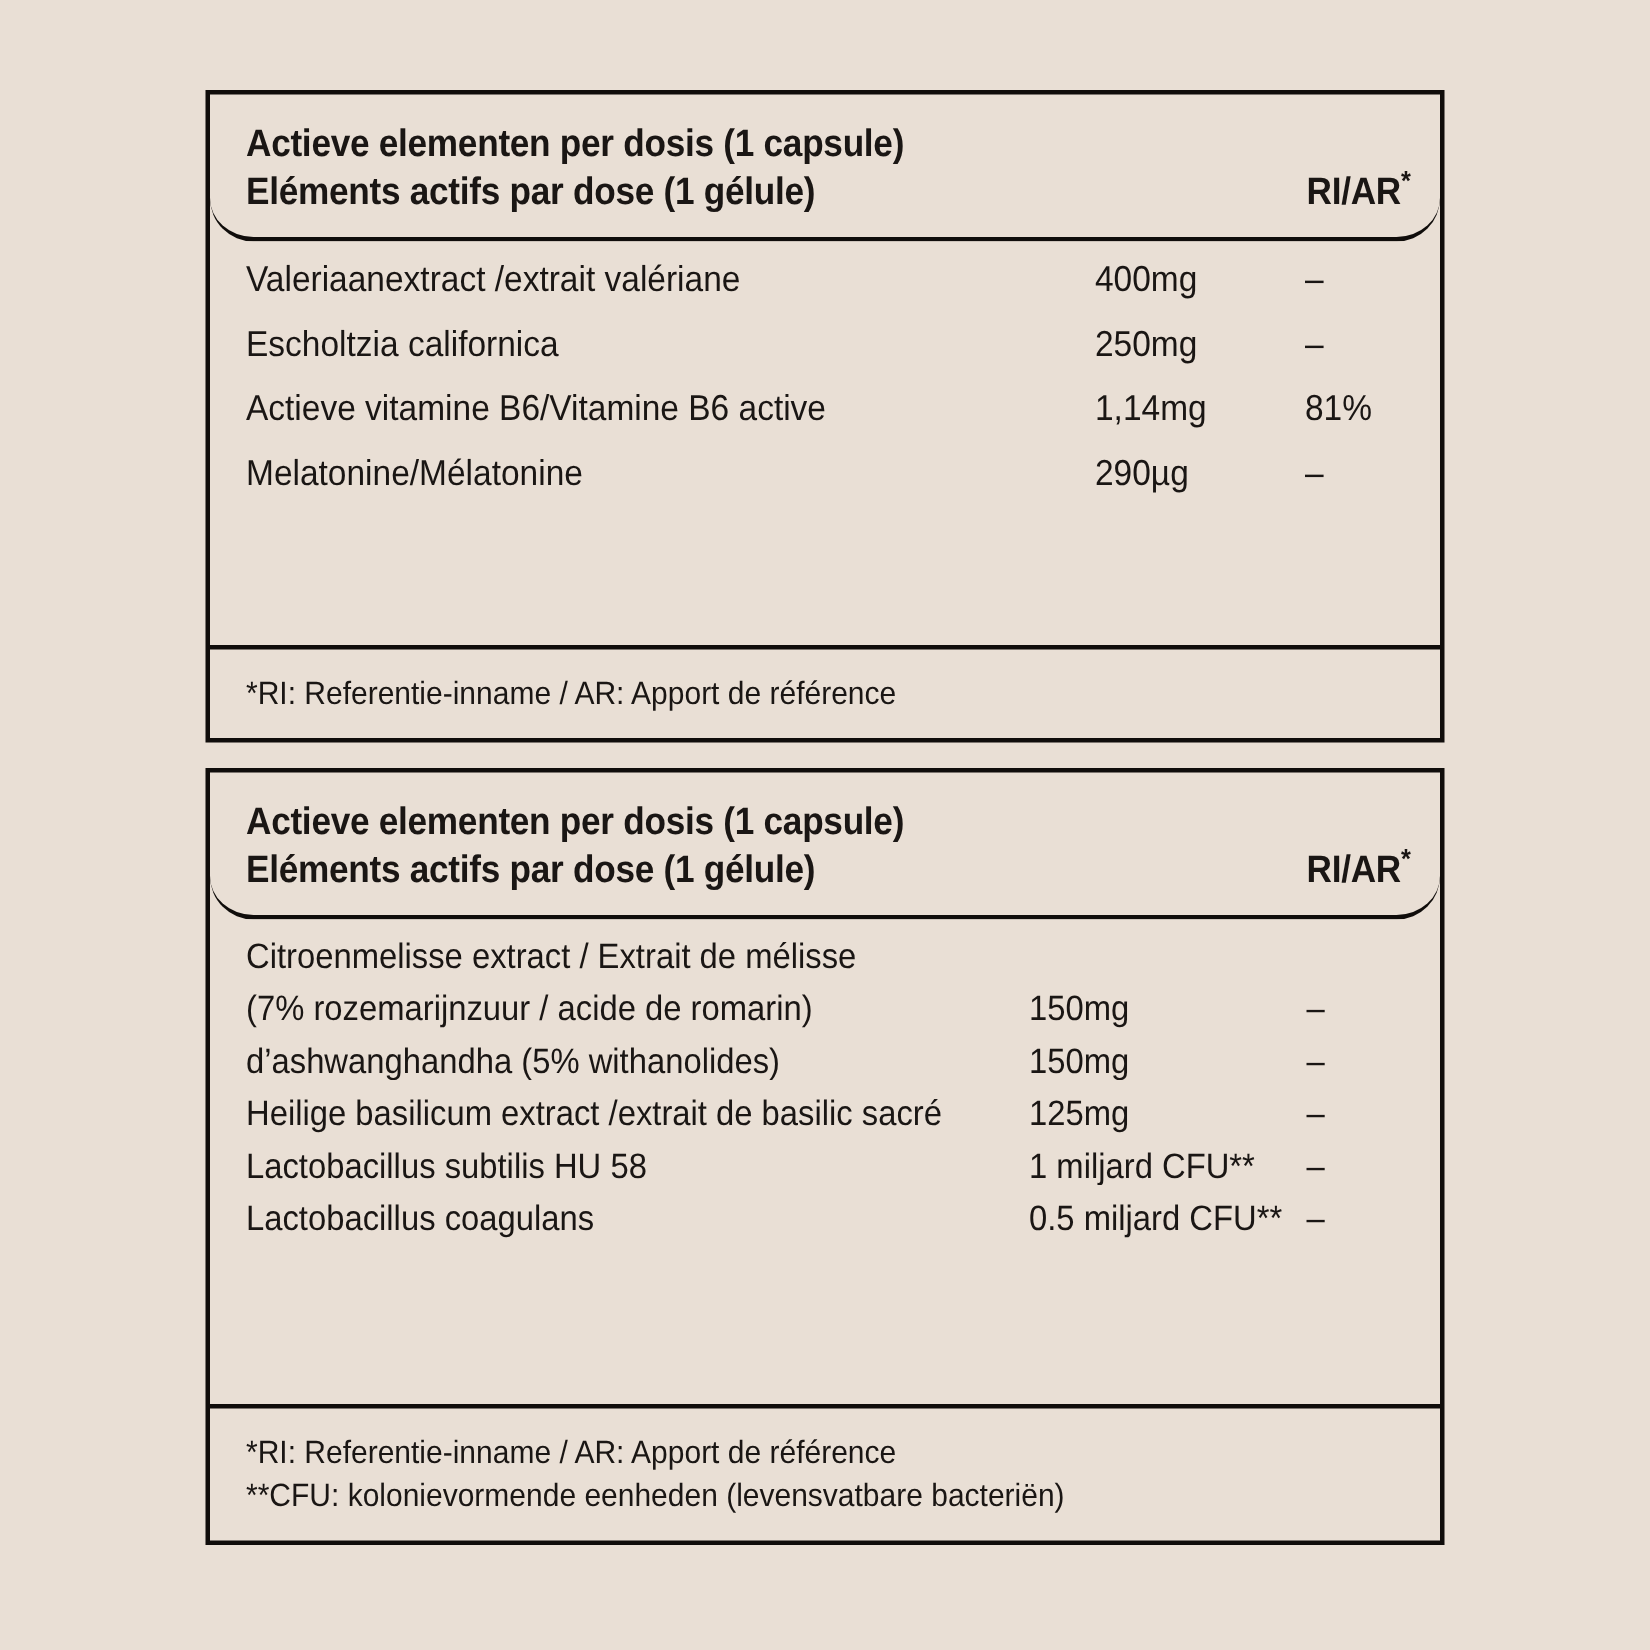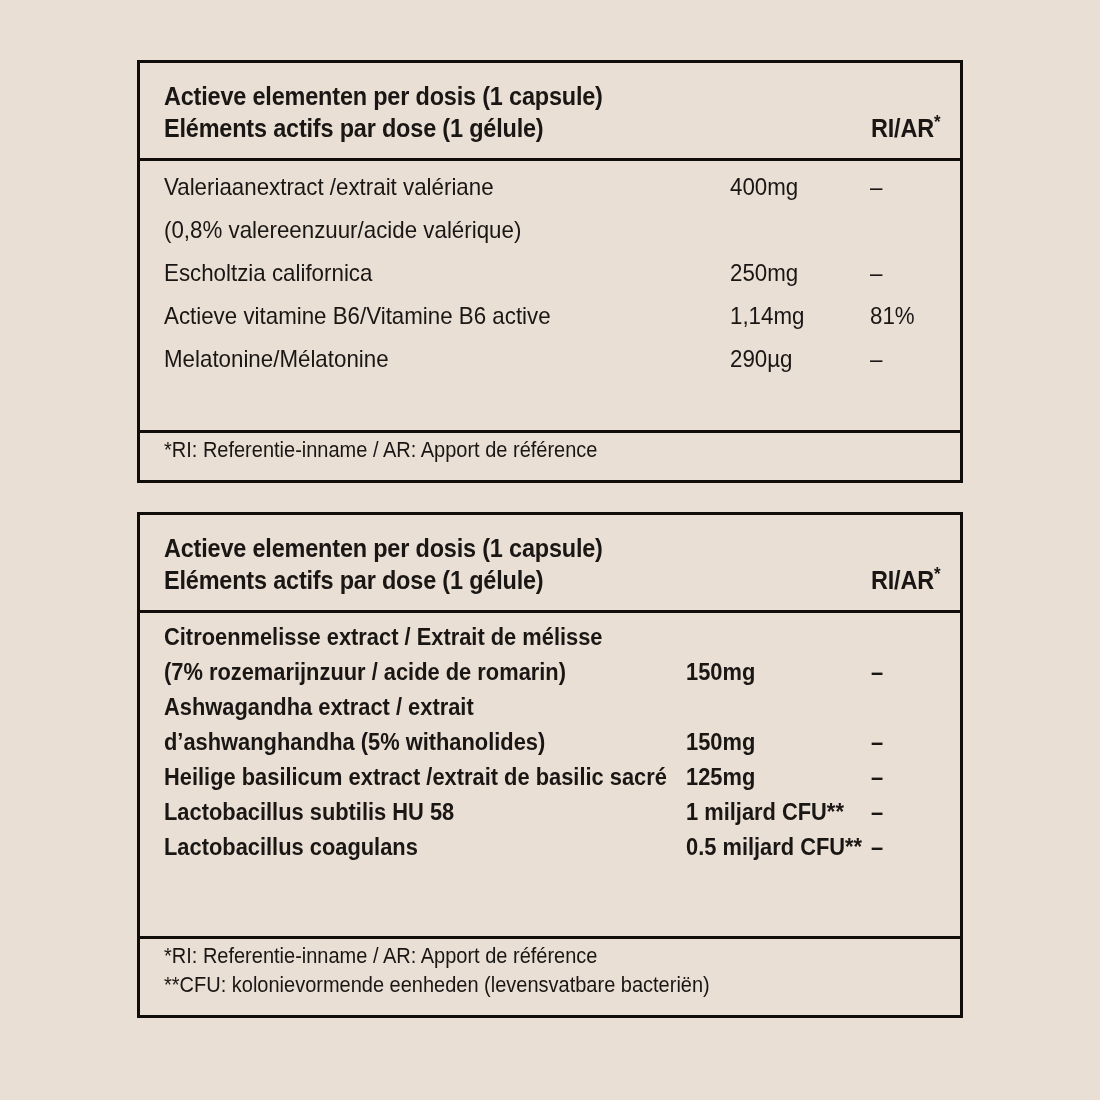--- a/index.html
+++ b/index.html
@@ -33,20 +33,21 @@
     background: #e9dfd5;
   }
   #panel-1 { top: 60px; }
   #panel-2 { top: 512px; }
 
   .panel-header {
     position: relative;
     padding: 17px 22px 14px 24px;
     border-bottom: 3px solid #100d0b;
     box-sizing: border-box;
+    border-radius: 29px;
   }
   .panel-header .hdr-line {
     font-weight: 700;
     font-size: 25.5px;
     line-height: 32px;
     letter-spacing: -0.2px;
     transform: scaleX(0.92);
     transform-origin: left center;
     white-space: nowrap;
   }
@@ -67,21 +68,21 @@
     vertical-align: super;
     line-height: 0;
   }
 
   
   .panel-body {
     position: relative;
     box-sizing: border-box;
   }
   #panel-1 .panel-body { padding: 14px 0 16px 0; height: 269px; }
-  #panel-2 .panel-body { padding: 13px 0 14px 0; height: 323px; font-weight: bold; }
+  #panel-2 .panel-body { padding: 13px 0 14px 0; height: 323px; }
 
   .row {
     position: relative;
     white-space: nowrap;
   }
   #panel-1 .row { height: 43px; }
   #panel-2 .row { height: 35px; }
 
   .cell-name {
     position: absolute;
@@ -110,21 +111,21 @@
 
   #panel-1 .cell-amount { left: 590px; }
   #panel-1 .cell-ri     { left: 730px; }
   #panel-2 .cell-amount { left: 546px; }
   #panel-2 .cell-ri     { left: 731px; }
 
   
   .panel-footnote {
     border-top: 3px solid #100d0b;
     box-sizing: border-box;
-    padding: 3px 22px 15px 24px;
+    padding: 15px 22px 15px 24px;
   }
   .panel-footnote .fn-line {
     font-size: 21.5px;
     line-height: 29px;
     transform: scaleX(0.93);
     transform-origin: left center;
     white-space: nowrap;
   }
 </style>
 </head>
@@ -139,25 +140,20 @@
       <div class="hdr-ri"><span>RI/AR</span><sup>*</sup></div>
     </div>
 
     <div class="panel-body">
       <div class="row">
         <span class="cell-name">Valeriaanextract /extrait valériane</span>
         <span class="cell-amount">400mg</span>
         <span class="cell-ri">–</span>
       </div>
       <div class="row">
-        <span class="cell-name">(0,8% valereenzuur/acide valérique)</span>
-        <span class="cell-amount"></span>
-        <span class="cell-ri"></span>
-      </div>
-      <div class="row">
         <span class="cell-name">Escholtzia californica</span>
         <span class="cell-amount">250mg</span>
         <span class="cell-ri">–</span>
       </div>
       <div class="row">
         <span class="cell-name">Actieve vitamine B6/Vitamine B6 active</span>
         <span class="cell-amount">1,14mg</span>
         <span class="cell-ri">81%</span>
       </div>
       <div class="row">
@@ -184,25 +180,20 @@
         <span class="cell-name">Citroenmelisse extract / Extrait de mélisse</span>
         <span class="cell-amount"></span>
         <span class="cell-ri"></span>
       </div>
       <div class="row">
         <span class="cell-name">(7% rozemarijnzuur / acide de romarin)</span>
         <span class="cell-amount">150mg</span>
         <span class="cell-ri">–</span>
       </div>
       <div class="row">
-        <span class="cell-name">Ashwagandha extract / extrait</span>
-        <span class="cell-amount"></span>
-        <span class="cell-ri"></span>
-      </div>
-      <div class="row">
         <span class="cell-name">d’ashwanghandha (5% withanolides)</span>
         <span class="cell-amount">150mg</span>
         <span class="cell-ri">–</span>
       </div>
       <div class="row">
         <span class="cell-name">Heilige basilicum extract /extrait de basilic sacré</span>
         <span class="cell-amount">125mg</span>
         <span class="cell-ri">–</span>
       </div>
       <div class="row">

